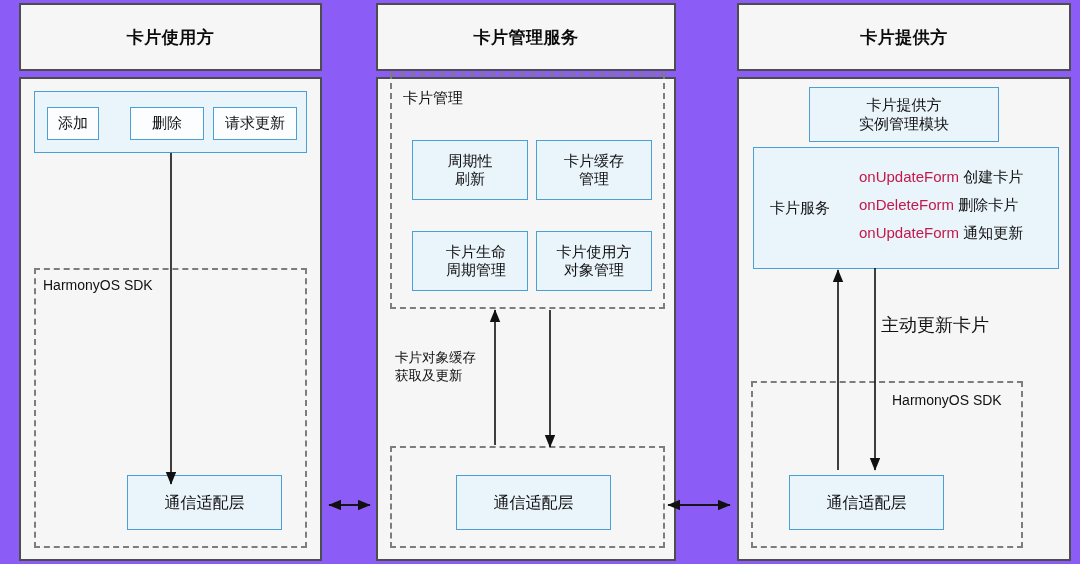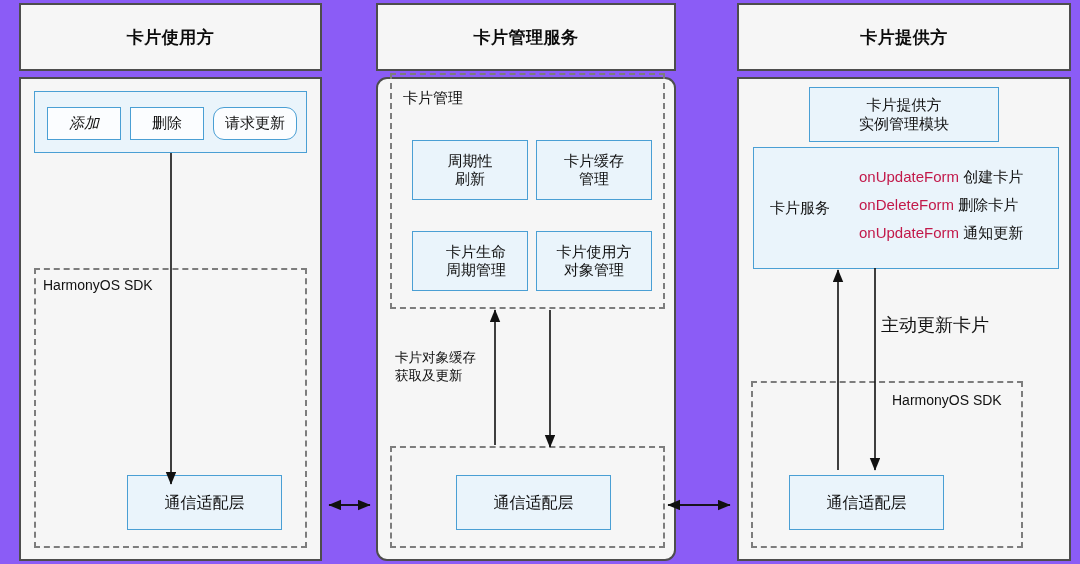--- a/index.html
+++ b/index.html
@@ -85,36 +85,36 @@
 
 <div id="stage">
 
   <div class="col-header" style="left:19px; top:3px; width:303px; height:68px;">
     <span>卡片使用方</span>
   </div>
 
   <div class="col-body" style="left:19px; top:77px; width:303px; height:484px;">
 
     <div class="panel-blue" style="left:13px; top:12px; width:273px; height:62px;">
-      <div class="bluebox plain" style="left:12px; top:15px; width:74px; height:33px;font-style:italic;">添加</div>
+      <div class="bluebox plain" style="left:12px; top:15px; width:52px; height:33px;">添加</div>
       <div class="bluebox plain" style="left:95px; top:15px; width:74px; height:33px;">删除</div>
-      <div class="bluebox plain" style="left:178px; top:15px; width:84px; height:33px;border-radius:11px;">请求更新</div>
+      <div class="bluebox plain" style="left:178px; top:15px; width:84px; height:33px;">请求更新</div>
     </div>
 
     <div class="dashgroup" style="left:13px; top:189px; width:273px; height:280px;"></div>
     <div class="dashlabel" style="left:22px; top:198px;">HarmonyOS SDK</div>
 
     <div class="bluebox fillonly" style="left:106px; top:396px; width:155px; height:55px; font-size:16px;">通信适配层</div>
   </div>
 
   <div class="col-header" style="left:376px; top:3px; width:300px; height:68px;">
     <span>卡片管理服务</span>
   </div>
 
-  <div class="col-body" style="left:376px; top:77px; width:300px; height:484px;border-radius:11px;">
+  <div class="col-body" style="left:376px; top:77px; width:300px; height:484px;">
 
     <div class="dashgroup" style="left:12px; top:-6px; width:275px; height:236px;"></div>
     <div class="dashlabel" style="left:25px; top:10px; font-size:15px;">卡片管理</div>
 
     <div class="bluebox fillonly" style="left:34px; top:61px; width:116px; height:60px;">周期性
 刷新</div>
     <div class="bluebox fillonly" style="left:158px; top:61px; width:116px; height:60px;">卡片缓存
 管理</div>
     <div class="bluebox fillonly" style="left:34px; top:152px; width:116px; height:60px;padding-left:12px;">卡片生命
 周期管理</div>

